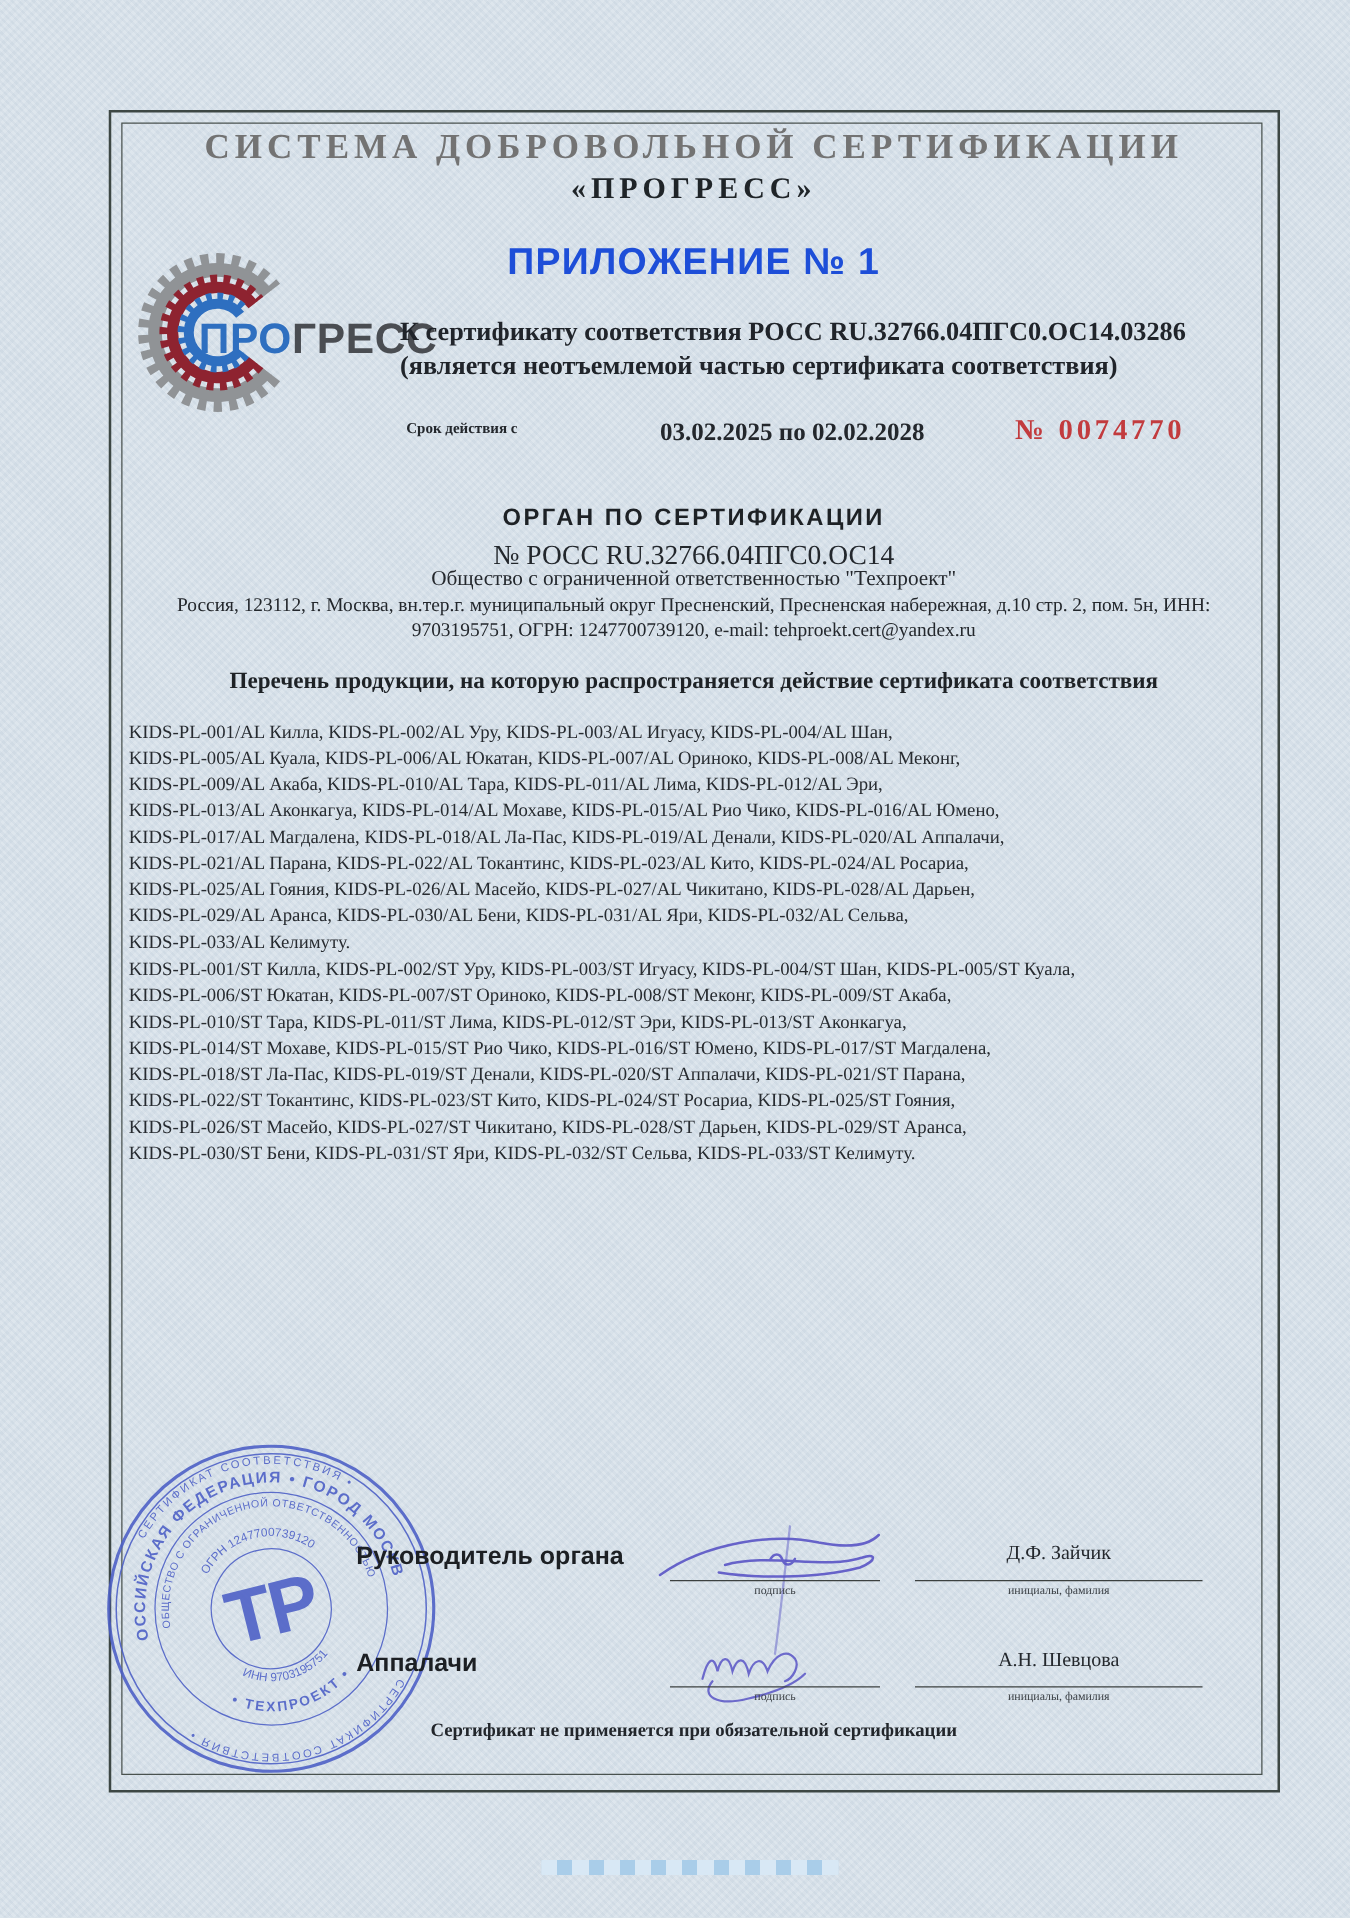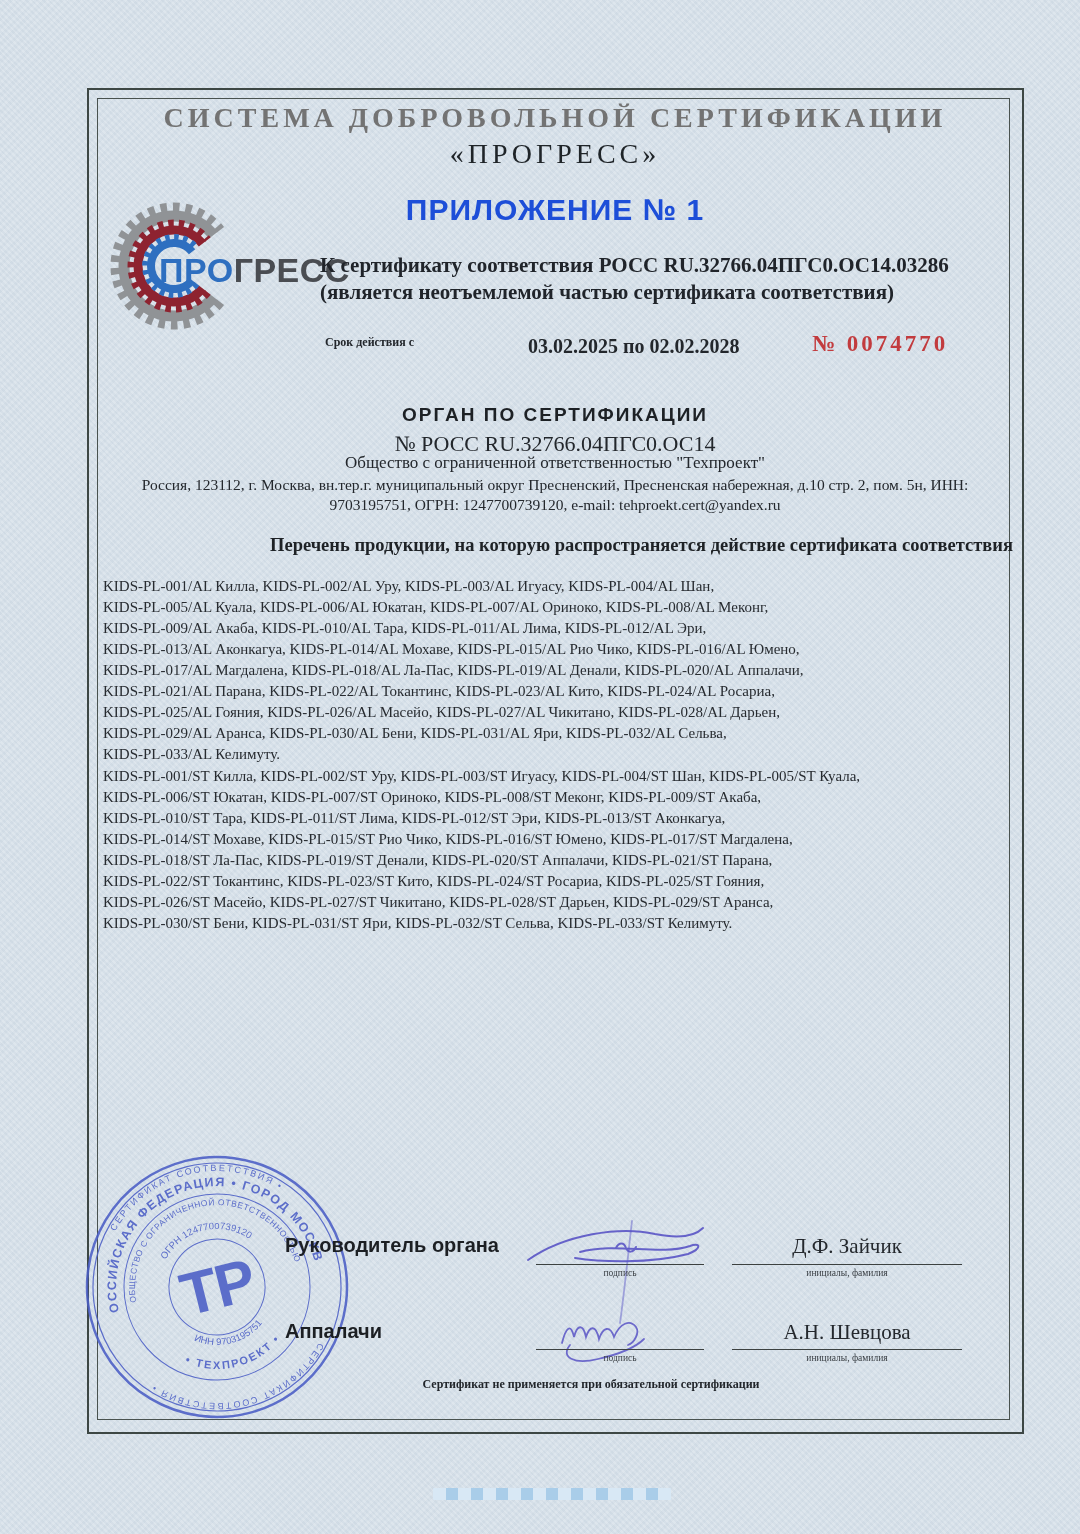--- a/index.html
+++ b/index.html
@@ -15,41 +15,41 @@
   .abs{position:absolute;}
   .center-block{left:97px;width:916px;text-align:center;}
   .pre{white-space:pre-line;}
 
   
   .frame-outer{left:87px;top:88px;width:933px;height:1342px;border:2.5px solid #3d4744;}
   .frame-inner{left:97px;top:98px;width:911px;height:1320px;border:1.5px solid #49524f;}
 
   
   .sys-title{top:100px;font-weight:bold;font-size:28px;letter-spacing:4px;line-height:36px;color:#737373;}
-  .sys-sub{top:138px;font-weight:normal;font-size:28px;letter-spacing:4px;color:#1f2428;}
+  .sys-sub{top:138px;font-weight:bold;font-size:24px;letter-spacing:4px;color:#1f2428;}
   .appendix{top:193px;font-family:"Liberation Sans",sans-serif;font-weight:bold;font-size:30px;letter-spacing:1px;color:#1d4ed8;text-align:center;}
 
   
   .logo-box{left:106px;top:198px;width:250px;height:146px;}
   .logo-text{font-family:"Liberation Sans",sans-serif;font-weight:bold;font-size:34px;letter-spacing:.5px;}
 
   
   .cert-lines{left:320px;top:252px;width:678px;font-weight:bold;font-size:21px;line-height:27px;color:#20242a;}
   .validity-label{left:325px;top:335px;font-weight:bold;font-size:12px;}
   .validity-value{left:528px;top:335px;font-weight:bold;font-size:20px;}
   .cert-number{left:812px;top:331px;font-size:23px;letter-spacing:3px;color:#c23b3e;font-weight:bold;text-align:right;}
 
   
   .org-heading{top:404px;font-family:"Liberation Sans",sans-serif;font-weight:bold;font-size:19px;letter-spacing:2px;color:#1d2125;}
   .org-number{top:431px;font-size:22px;}
   .org-name{top:453px;font-size:17px;}
   .org-address{top:475px;font-size:15.5px;line-height:20px;}
 
   
-  .products-heading{top:535px;font-weight:bold;font-size:18.5px;color:#1e2226;text-align:right;}
+  .products-heading{top:535px;font-weight:bold;font-size:18.5px;color:#1e2226;}
   .products{left:103px;width:915px;font-size:15px;line-height:21px;color:#272b30;}
   .products-al{top:576px;}
   .products-st{top:766px;}
 
   
   .stamp-box{left:80px;top:1150px;width:274px;height:274px;transform:rotate(-14deg);opacity:.88;}
 
   
   .role{font-family:"Liberation Sans",sans-serif;font-weight:bold;font-size:20px;color:#1c1f23;}
   .role-head{left:285px;top:1234px;}
@@ -57,28 +57,28 @@
   .sig-line{height:0;border-top:1.5px solid #3c4140;}
   .sig-line1{left:536px;top:1264px;width:168px;}
   .sig-line2{left:536px;top:1349px;width:168px;}
   .name-line1{left:732px;top:1264px;width:230px;}
   .name-line2{left:732px;top:1349px;width:230px;}
   .sig-label{font-size:9.5px;color:#3a3f44;text-align:center;}
   .sig-label1{left:536px;top:1268px;width:168px;}
   .sig-label2{left:536px;top:1353px;width:168px;}
   .name-label1{left:732px;top:1268px;width:230px;}
   .name-label2{left:732px;top:1353px;width:230px;}
-  .sig-name{font-size:21px;text-align:center;color:#24282d;}
+  .sig-name{font-size:16px;text-align:center;color:#24282d;}
   .sig-name1{left:732px;top:1234px;width:230px;}
   .sig-name2{left:732px;top:1320px;width:230px;}
   .sig-draw1{left:520px;top:1222px;}
   .sig-draw2{left:540px;top:1215px;}
 
   
-  .footer-note{top:1377px;font-weight:bold;font-size:12px;color:#22262b;padding-left:36px;}
+  .footer-note{top:1377px;font-weight:bold;font-size:15px;color:#22262b;}
   .artifact-bar{
     left:433px;top:1488px;width:238px;height:12px;background:#a9cde9;
     background-image:repeating-linear-gradient(90deg, rgba(255,255,255,.55) 0 13px, rgba(255,255,255,0) 13px 25px);
     border-radius:1px;
   }
 </style>
 </head>
 <body>
 
 <div class="abs frame-outer"></div>

